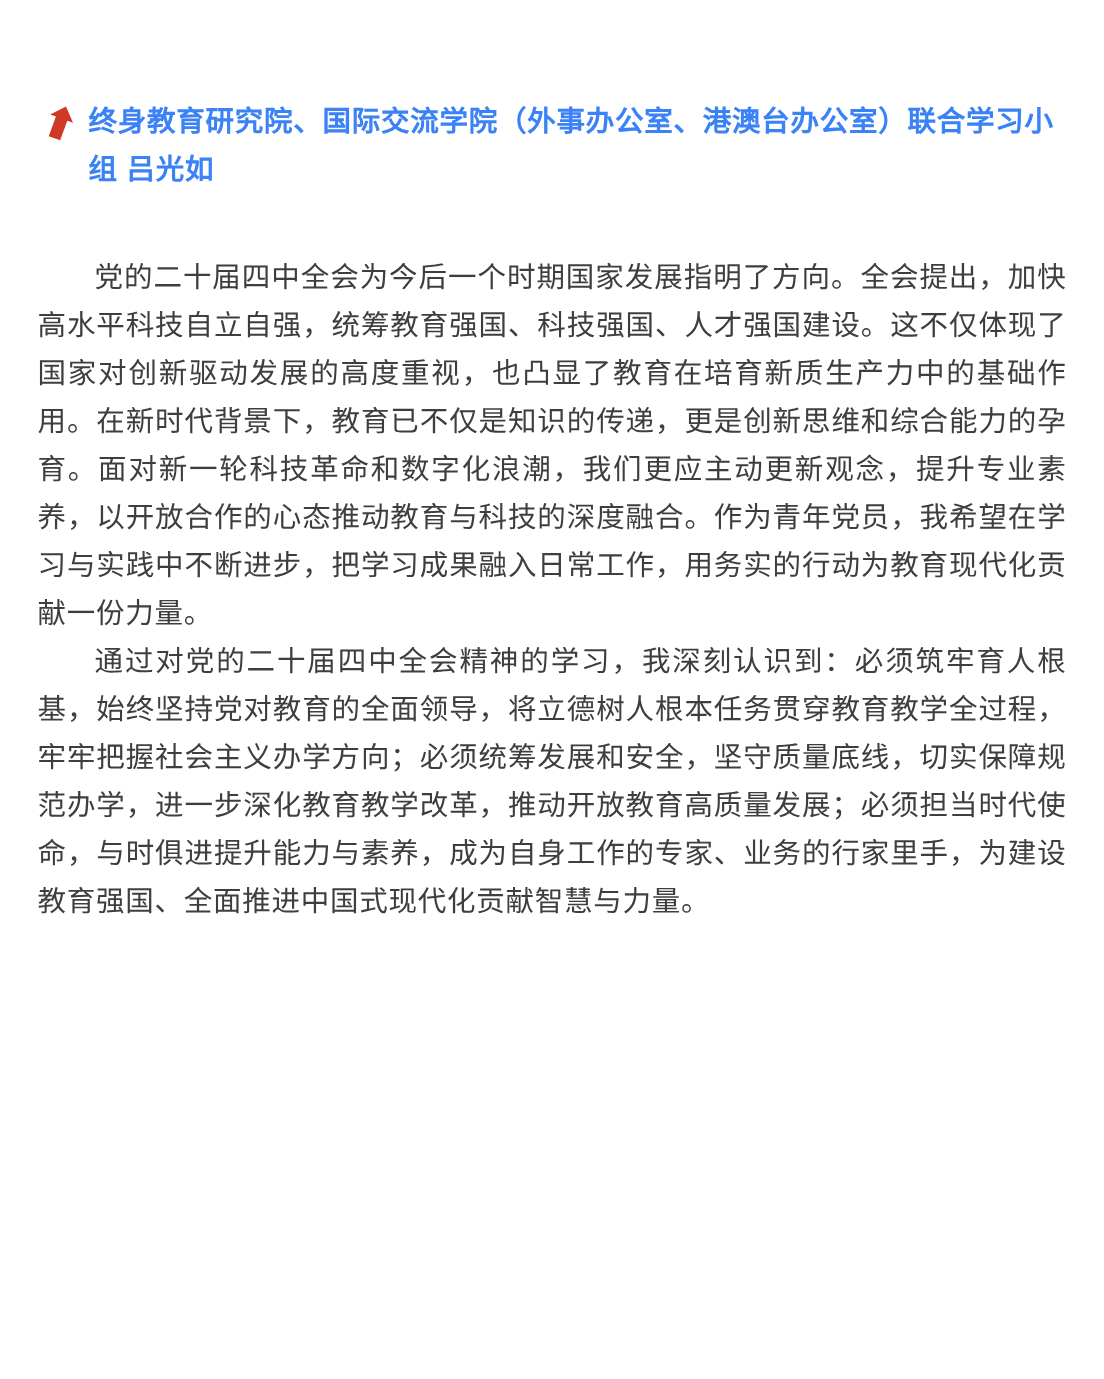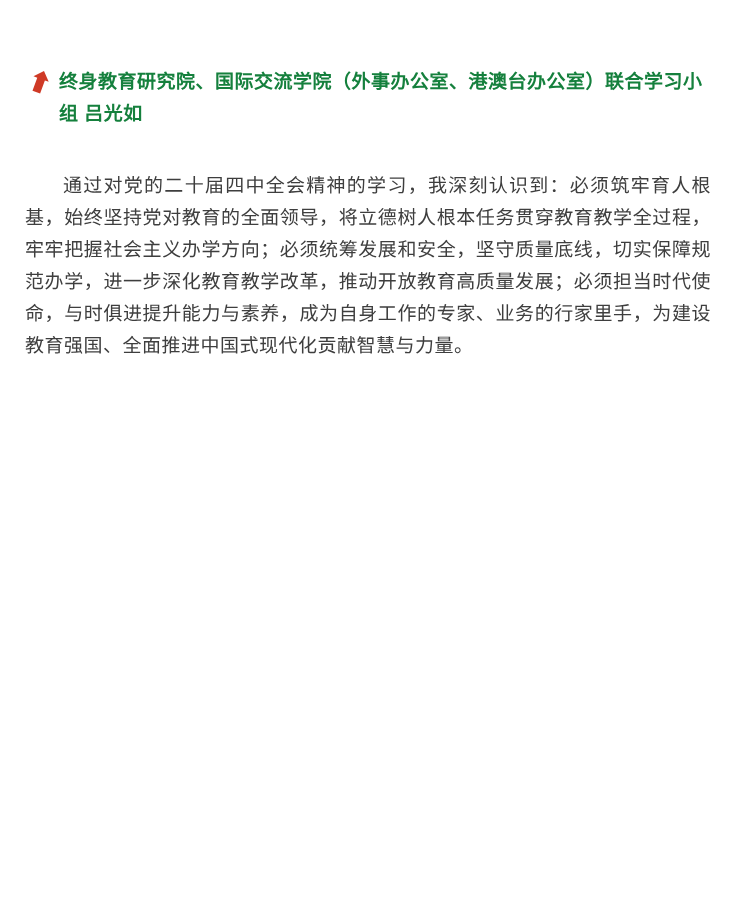--- a/index.html
+++ b/index.html
@@ -26,21 +26,21 @@
     text-indent: 2em;
     color: #3e3e3e;
   }
   .group-heading {
     display: flex;
     align-items: flex-start;
     margin: 52px 0 40px 0;
     font-size: 19px;
     line-height: 32px;
     font-weight: bold;
-    color: #15803d;
+    color: #3b82f6;
     letter-spacing: 0.5px;
   }
   .group-heading.second {
     margin: 62px 0 36px 0;
   }
   .bullet {
     flex: none;
     width: 18px;
     height: 26px;
     margin: 3px 10px 0 6px;
@@ -67,17 +67,18 @@
     <span class="bullet">
       <svg viewBox="0 0 20 26" xmlns="http://www.w3.org/2000/svg" aria-hidden="true">
         <g transform="rotate(20 10 13)" fill="#cf3a26">
           <polygon points="10,0 19,9.5 14.5,9.5 14.5,25 5.5,25 5.5,9.5 1,9.5"></polygon>
         </g>
       </svg>
     </span>
     <span class="heading-text"><span>终身教育研究院、国际交流学院（外事办公室、港澳台办公室）联合学习小组</span> <span class="nowrap">吕光如</span></span>
   </h2>
 
+  <p class="body-para">党的二十届四中全会为今后一个时期国家发展指明了方向。全会提出，加快高水平科技自立自强，统筹教育强国、科技强国、人才强国建设。这不仅体现了国家对创新驱动发展的高度重视，也凸显了教育在培育新质生产力中的基础作用。在新时代背景下，教育已不仅是知识的传递，更是创新思维和综合能力的孕育。面对新一轮科技革命和数字化浪潮，我们更应主动更新观念，提升专业素养，以开放合作的心态推动教育与科技的深度融合。作为青年党员，我希望在学习与实践中不断进步，把学习成果融入日常工作，用务实的行动为教育现代化贡献一份力量。</p>
 
 
   <p class="body-para">通过对党的二十届四中全会精神的学习，我深刻认识到：必须筑牢育人根基，始终坚持党对教育的全面领导，将立德树人根本任务贯穿教育教学全过程，牢牢把握社会主义办学方向；必须统筹发展和安全，坚守质量底线，切实保障规范办学，进一步深化教育教学改革，推动开放教育高质量发展；必须担当时代使命，与时俱进提升能力与素养，成为自身工作的专家、业务的行家里手，为建设教育强国、全面推进中国式现代化贡献智慧与力量。</p>
 
 </div>
 
 </body></html>

